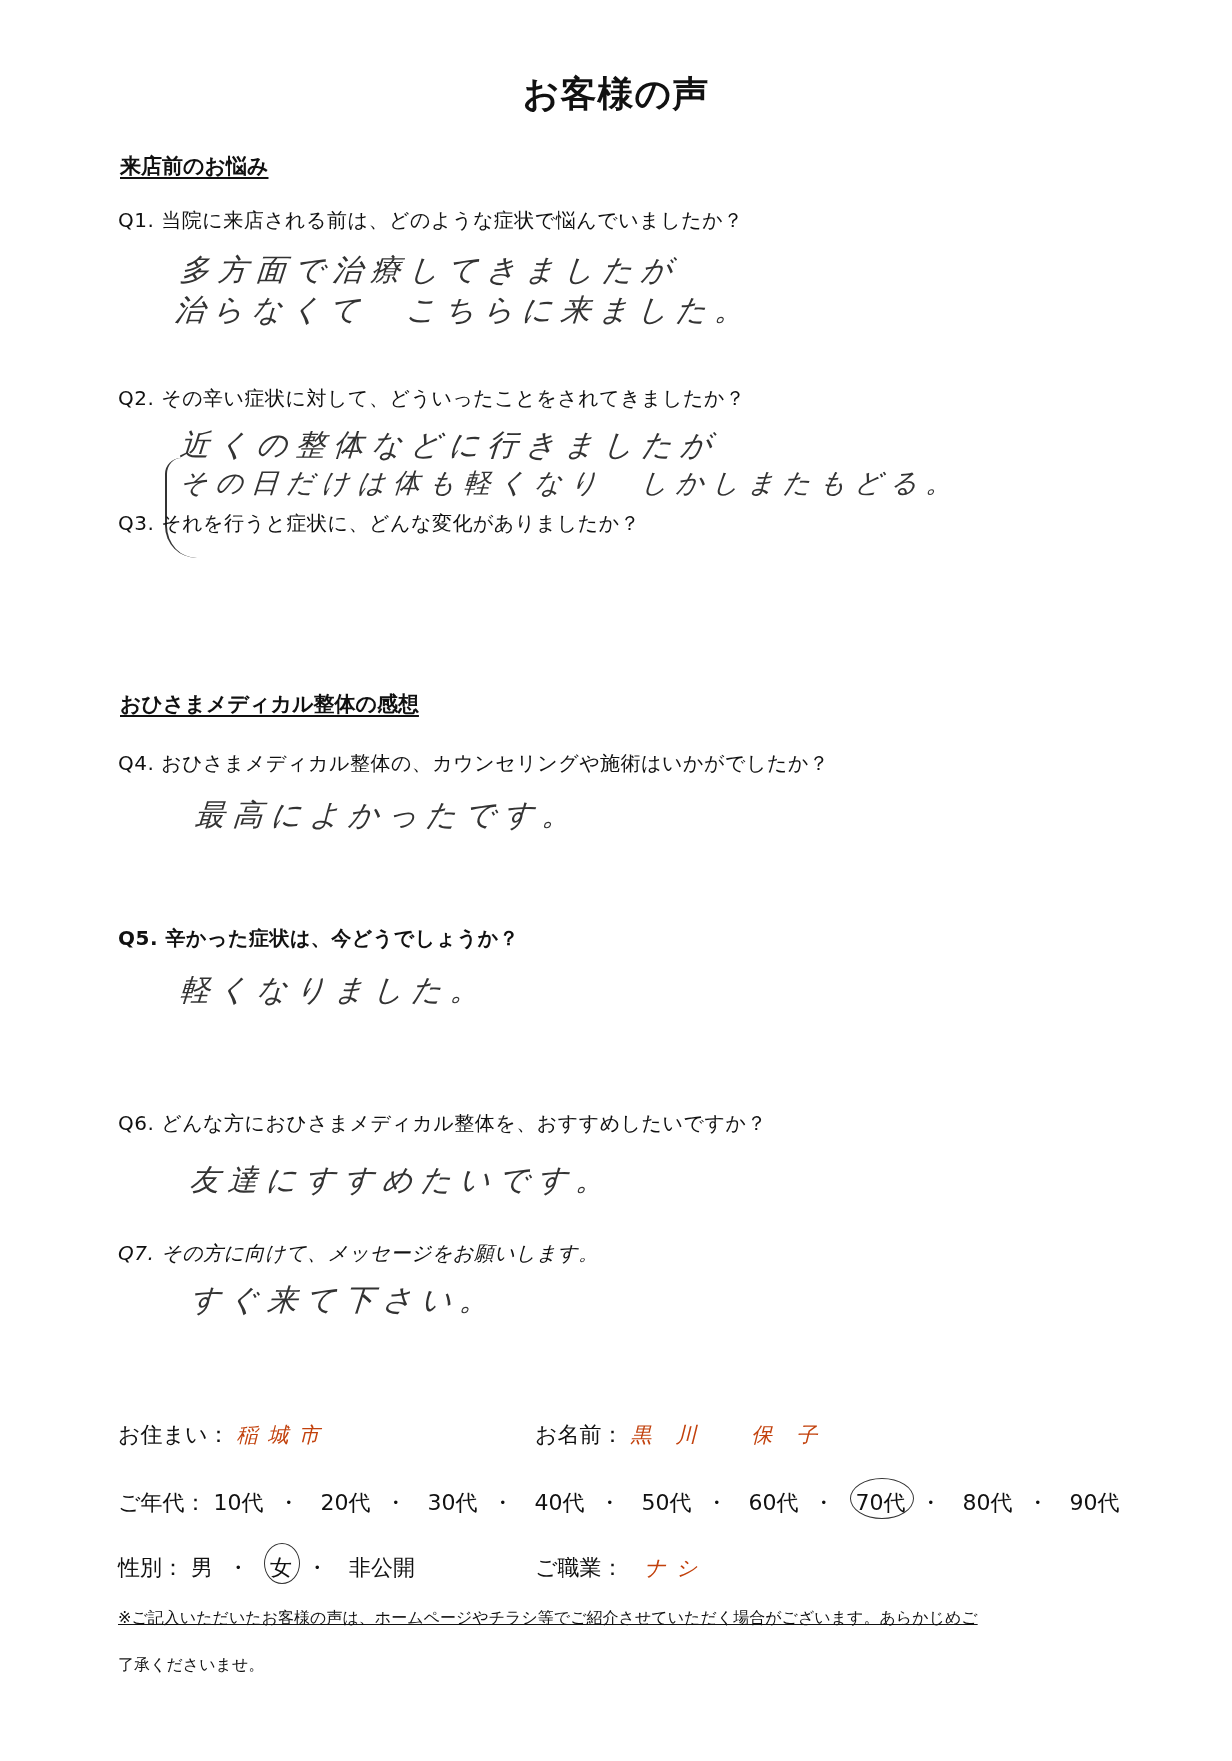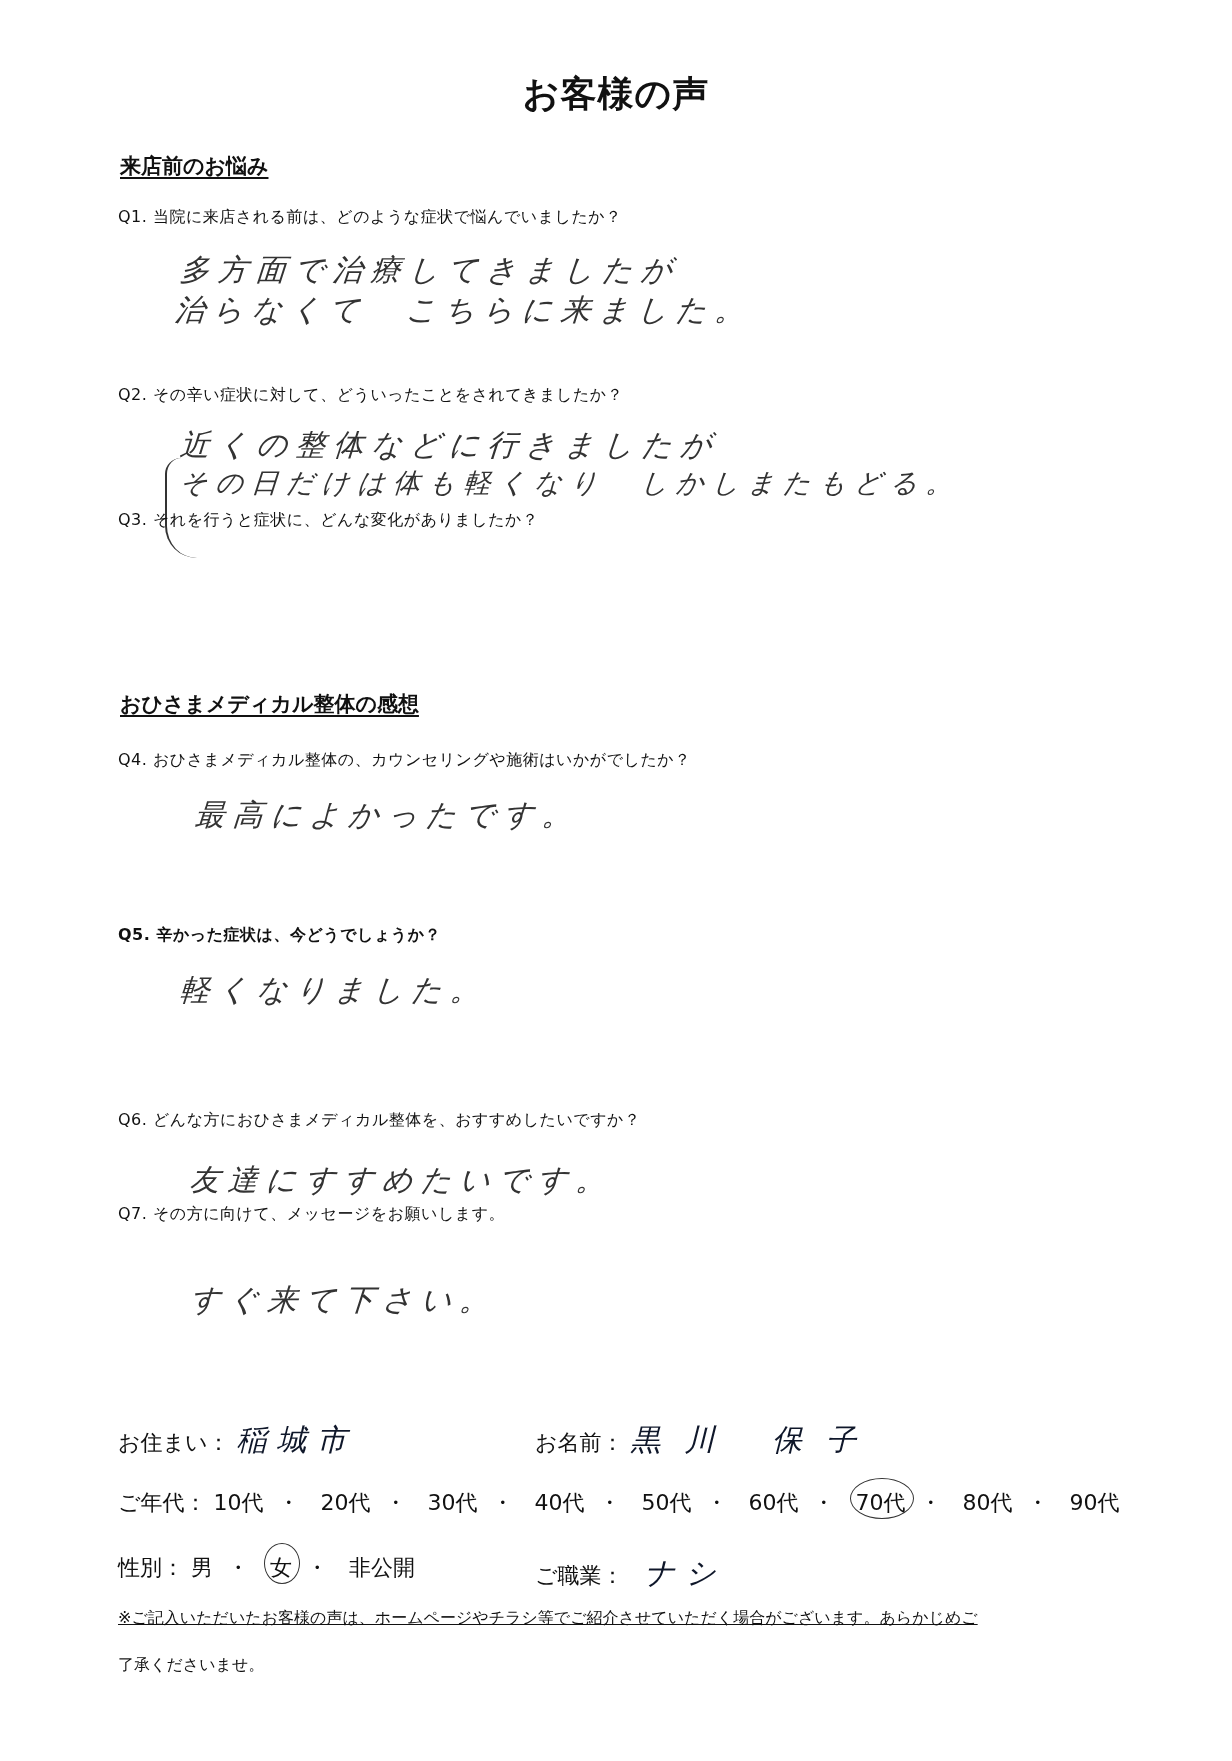--- a/index.html
+++ b/index.html
@@ -2,26 +2,26 @@
 <html><head>
   <meta charset="utf-8">
   <style>
     html, body { margin: 0; padding: 0; background: #ffffff; }
     body { width: 1232px; height: 1761px; position: relative; overflow: hidden;
       font-family: "DejaVu Sans", sans-serif; color: #111; }
     .title { position: absolute; left: 0; width: 1232px; top: 70px; text-align: center;
       font-size: 36px; font-weight: bold; letter-spacing: 1px; }
     .section { position: absolute; left: 120px; font-size: 21px; font-weight: bold;
       text-decoration: underline; text-underline-offset: 4px; text-decoration-thickness: 2px; }
-    .q { position: absolute; left: 118px; font-size: 16px; white-space: nowrap; letter-spacing: 0.5px; }
+    .q { position: absolute; left: 118px; font-size: 20px; white-space: nowrap; letter-spacing: 0.5px; }
     .ans { position: absolute; font-family: "DejaVu Serif", serif; font-size: 30px; color: #333;
       font-style: italic; letter-spacing: 8px; white-space: nowrap; transform: skewX(-4deg); }
     .row { position: absolute; left: 118px; font-size: 22px; white-space: nowrap; }
     .field-label { display: inline-block; }
-    .hand { font-family: "DejaVu Serif", serif; font-style: italic; font-size: 30px; color: #0f172a;
+    .hand { font-family: "DejaVu Serif", serif; font-style: italic; font-size: 21px; color: #c2410c;
       letter-spacing: 10px; }
     .opt { display: inline-block; position: relative; }
     .opt.circled::before { content: ""; position: absolute; left: -6px; top: -10px; width: 100%;
       height: 130%; border: 1.5px solid #333; border-radius: 50%; padding: 0 6px; box-sizing: content-box; }
     .sep { display: inline-block; margin: 0 14px; }
     .note { position: absolute; left: 118px; font-size: 16px; white-space: nowrap; }
     .bracket { position: absolute; left: 165px; top: 458px; width: 30px; height: 100px;
       border-left: 2px solid #333; border-radius: 20px 0 0 40px; }
   </style>
 </head>
@@ -46,21 +46,21 @@
 
 <div class="q" style="top:750px;">Q4. おひさまメディカル整体の、カウンセリングや施術はいかがでしたか？</div>
 <div class="ans" style="left:195px; top:795px;">最高によかったです。</div>
 
 <div class="q" style="top:925px;font-weight:bold;">Q5. 辛かった症状は、今どうでしょうか？</div>
 <div class="ans" style="left:180px; top:970px;">軽くなりました。</div>
 
 <div class="q" style="top:1110px;">Q6. どんな方におひさまメディカル整体を、おすすめしたいですか？</div>
 <div class="ans" style="left:190px; top:1160px;">友達にすすめたいです。</div>
 
-<div class="q" style="top:1204px;">Q7. その方に向けて、メッセージをお願いします。</div>
+<div class="q" style="top:1240px;font-style:italic;">Q7. その方に向けて、メッセージをお願いします。</div>
 <div class="ans" style="left:190px; top:1280px;">すぐ来て下さい。</div>
 
 <div class="row" style="top:1420px;">
   <span class="field-label">お住まい：</span>
   <span class="hand">稲城市</span>
 </div>
 <div class="row" style="top:1420px; left:535px;">
   <span class="field-label">お名前：</span>
   <span class="hand" style="letter-spacing:24px;">黒川 保子</span>
 </div>

